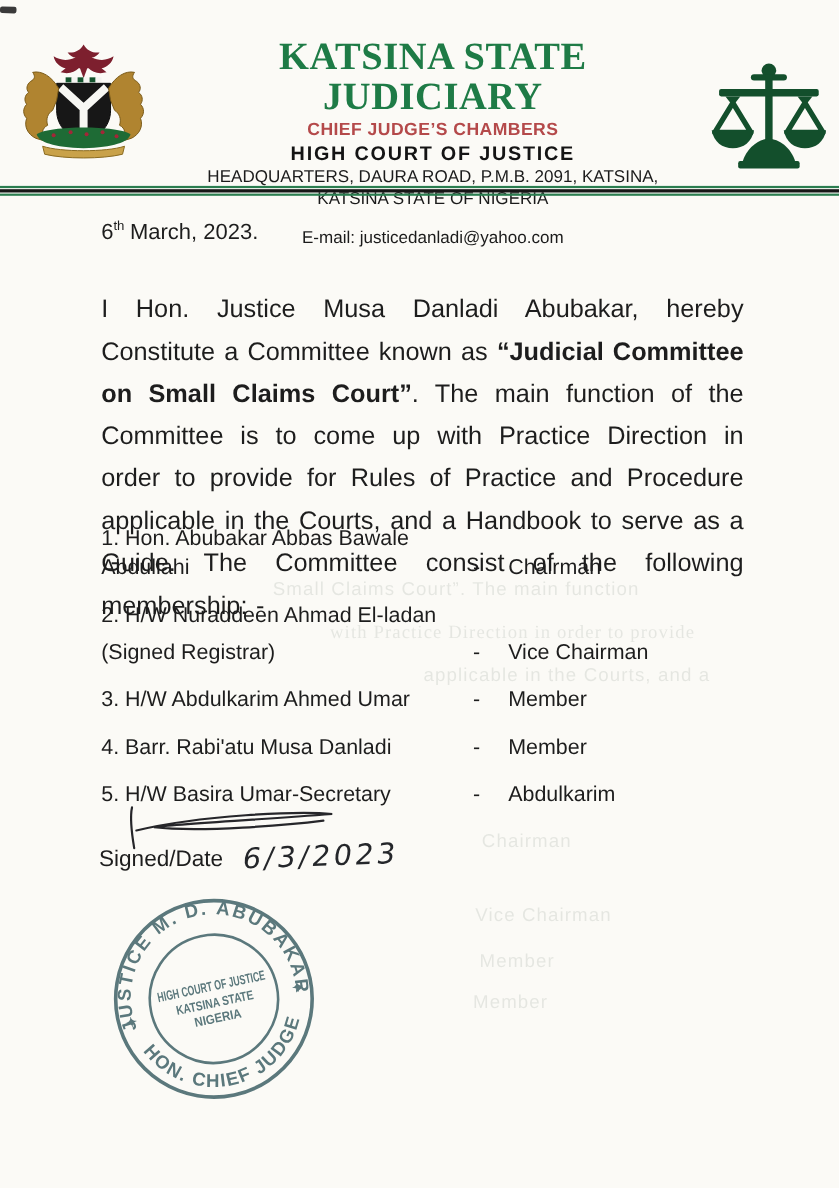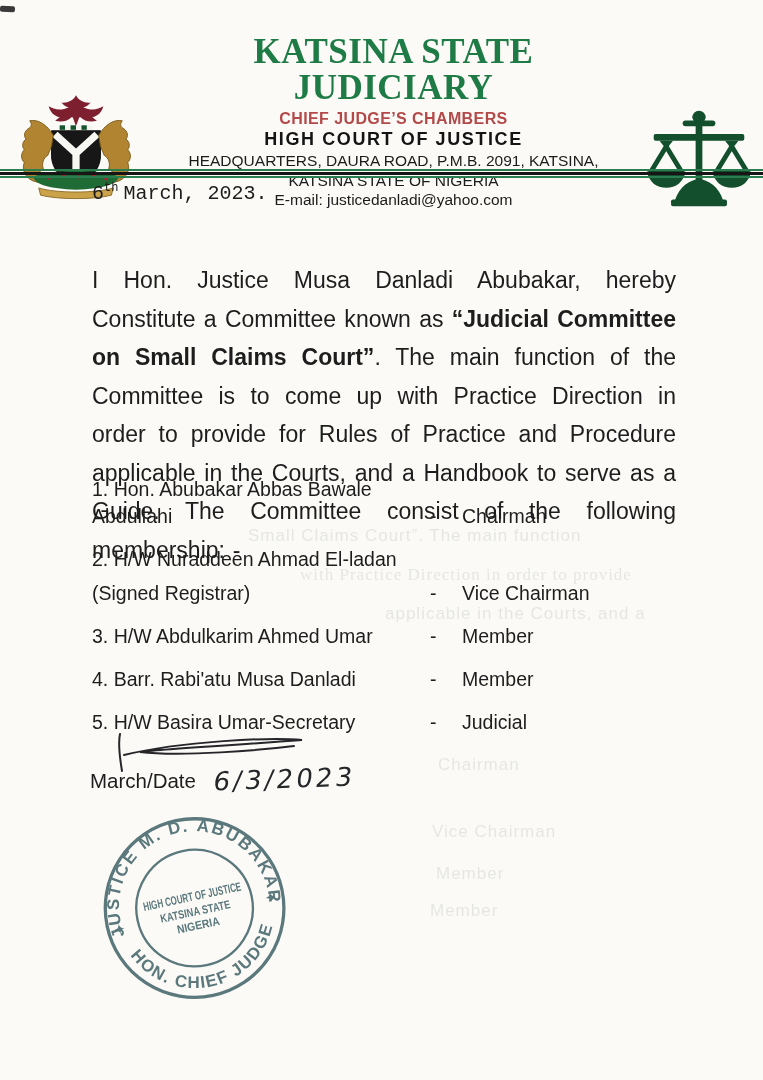--- a/index.html
+++ b/index.html
@@ -2,38 +2,38 @@
 <html><head>
 <meta charset="utf-8">
 <style>
   html,body{margin:0;padding:0;background:#e8e8e8;}
   .page{
     position:relative; width:763px; height:1080px; margin:0 auto;
     background:#fbfaf6; overflow:hidden;
     font-family:"Liberation Sans", sans-serif; color:#1d1d1d;
   }
   
-  .letterhead{position:absolute; top:28px; left:0; right:0; display:flex; align-items:flex-end;}
+  .letterhead{position:absolute; top:28px; left:0; right:0; display:flex; align-items:flex-start;}
   .crest-wrap{width:152px; display:flex; justify-content:center; padding-top:4px;}
   .head-center{flex:1; text-align:center; padding-top:6px;}
   .head-title{
     font-family:"Liberation Serif", serif; font-weight:bold;
     font-size:35px; line-height:1.02; letter-spacing:.5px; color:#1e7b46; margin:0;
   }
   .head-chambers{font-weight:bold; font-size:16px; letter-spacing:.4px; color:#b4494a; margin-top:5px;}
   .head-court{font-weight:bold; font-size:18px; letter-spacing:1.6px; color:#141414; margin-top:1px;}
   .head-addr{font-size:15.5px; line-height:1.16; color:#1b1b1b; margin-top:2px;}
-  .head-email{font-size:15.5px; color:#1b1b1b; margin-top:1px;}
+  .head-email{font-size:15.5px; color:#1b1b1b; margin-top:18px;}
   .scales-wrap{width:128px; display:flex; justify-content:center; padding-top:26px;}
   
   .rule{position:absolute; top:169px; left:0; right:0;}
   .rule .g{height:2px; background:#2a7d4f;}
   .rule .k{height:3px; background:#161616; margin:1px 0;}
   
-  .date-line{position:absolute; left:92px; top:182px; font-size:20px;font-family:Liberation Mono, monospace;}
+  .date-line{position:absolute; left:92px; top:200px; font-size:20px;}
   .date-line sup{font-size:12px; vertical-align:super; line-height:0;}
   .date-rest{margin-left:5px;}
   .letter-para{
     position:absolute; left:92px; top:238px; width:584px;
     font-size:23px; line-height:38.5px; text-align:justify; word-spacing:1.5px;
   }
   .letter-para b{font-weight:bold;}
   
   .members{position:absolute; left:92px; top:476px; width:600px; font-size:19.5px;}
   .member-row{display:grid; grid-template-columns:336px 34px auto; align-items:end;
@@ -190,34 +190,34 @@
       <div class="m-role">Member</div>
     </div>
 
     <div class="member-row">
       <div class="m-name">
         <span>5.</span>
         <span>H/W Basira Umar-Secretary</span>
         
       </div>
       <div class="m-dash">-</div>
-      <div class="m-role">Judicial</div>
+      <div class="m-role">Abdulkarim</div>
     </div>
   </div>
 
   <div class="sig-mark">
     <svg width="205" height="44" viewBox="0 0 205 44" aria-hidden="true">
       <g fill="none" stroke="#26262a" stroke-width="2" stroke-linecap="round">
         <path d="M8,3 C6,12 8,28 10,40"></path>
         <path d="M12,24 C70,10 160,6 190,9 C110,15 35,19 28,21 C70,26 150,19 182,15"></path>
       </g>
     </svg>
   </div>
   <div class="signed-line">
-    <span>March/Date</span><span class="hand-date">6/3/2023</span>
+    <span>Signed/Date</span><span class="hand-date">6/3/2023</span>
   </div>
 
   <div class="stamp">
     <svg width="188" height="188" viewBox="0 0 200 200" aria-hidden="true">
       <defs>
         <path id="arcTop" d="M 22,116 A 80,80 0 1 1 178,116" fill="none"></path>
         <path id="arcBot" d="M 19,126 A 85,85 0 0 0 181,126" fill="none"></path>
       </defs>
       <g stroke="#4a6a6f" fill="none">
         <circle cx="100" cy="100" r="95" stroke-width="3.5"></circle>

